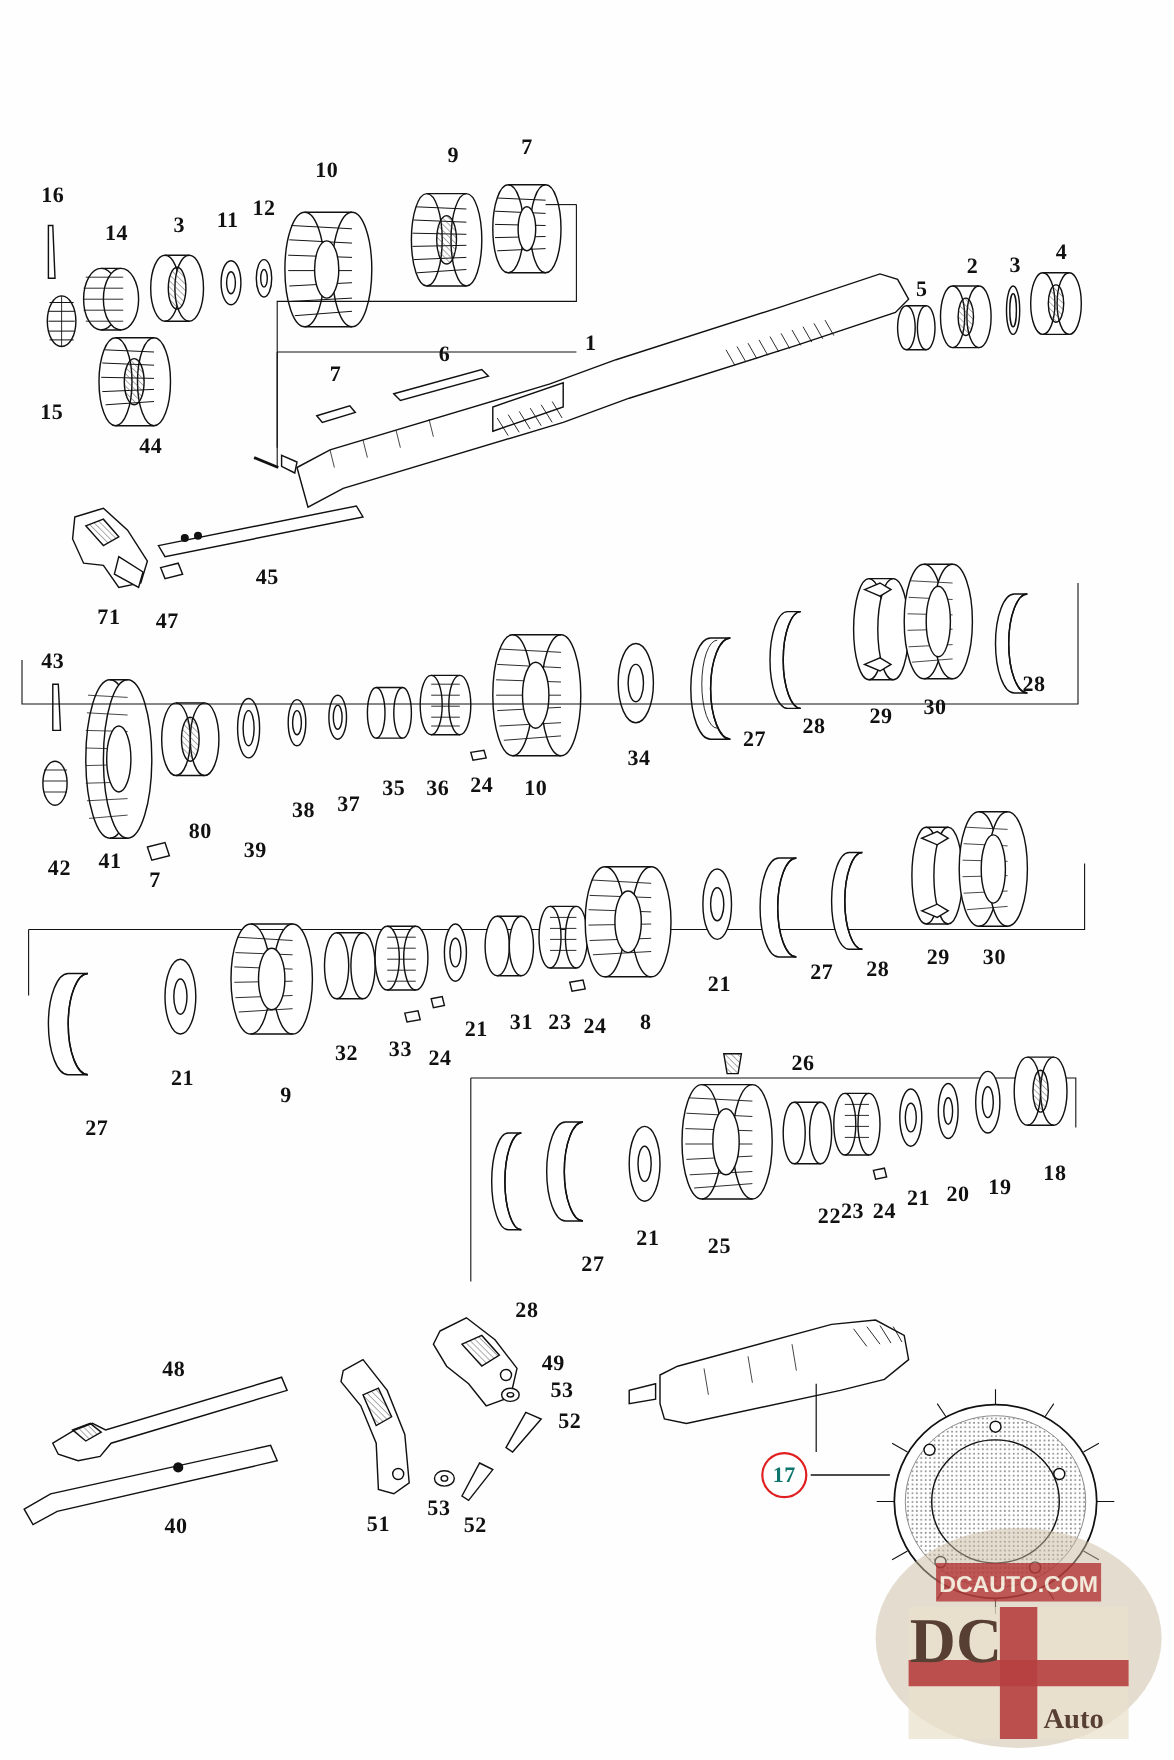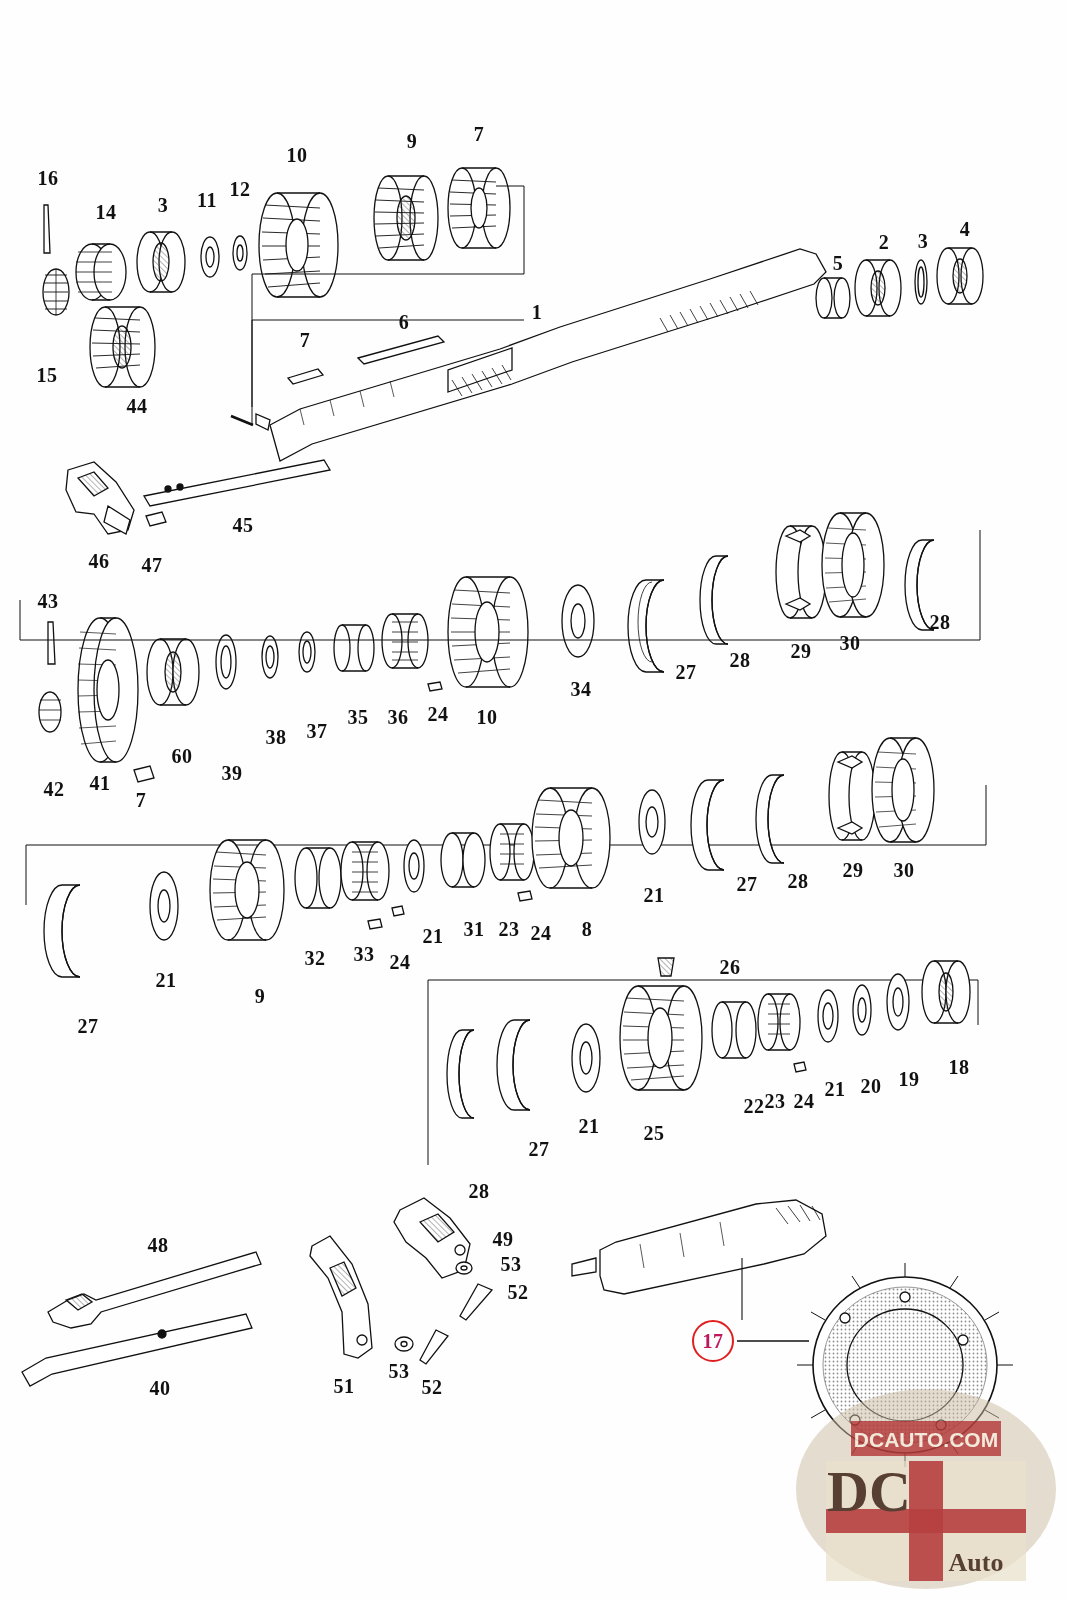--- a/index.html
+++ b/index.html
@@ -29,21 +29,21 @@
     font-family: "Liberation Serif", serif;
     font-size: 20px;
     font-weight: bold;
     color: #111;
     letter-spacing: 0.5px;
     white-space: nowrap;
     transform: translate(-50%, -50%);
     line-height: 1;
   }
   .callout.highlight {
-    color: #be185d;
+    color: #0f766e;
   }
   .highlight-ring {
     position: absolute;
     border: 2.5px solid #e02020;
     border-radius: 50%;
     width: 42px;
     height: 42px;
     transform: translate(-50%, -50%);
     box-sizing: border-box;
   }
@@ -459,28 +459,28 @@
       <div class="callout" style="left: 479px; top: 134px;">7</div>
       <div class="callout" style="left: 47px; top: 340px; margin-top: 35px;">15</div>
       <div class="callout" style="left: 137px; top: 406px;">44</div>
       <div class="callout" style="left: 838px; top: 263px;">5</div>
       <div class="callout" style="left: 884px; top: 242px;">2</div>
       <div class="callout" style="left: 923px; top: 241px;">3</div>
       <div class="callout" style="left: 965px; top: 229px;">4</div>
       <div class="callout" style="left: 305px; top: 340px;">7</div>
       <div class="callout" style="left: 404px; top: 322px;">6</div>
       <div class="callout" style="left: 537px; top: 312px;">1</div>
-      <div class="callout" style="left: 99px; top: 561px;">46</div>
+      <div class="callout" style="left: 99px; top: 561px;">71</div>
       <div class="callout" style="left: 152px; top: 565px;">47</div>
       <div class="callout" style="left: 243px; top: 525px;">45</div>
       <div class="callout" style="left: 48px; top: 601px;">43</div>
       <div class="callout" style="left: 54px; top: 789px;">42</div>
       <div class="callout" style="left: 100px; top: 783px;">41</div>
       <div class="callout" style="left: 141px; top: 800px;">7</div>
-      <div class="callout" style="left: 182px; top: 756px;">60</div>
+      <div class="callout" style="left: 182px; top: 756px;">80</div>
       <div class="callout" style="left: 232px; top: 741px; margin-top: 32px;">39</div>
       <div class="callout" style="left: 276px; top: 737px;">38</div>
       <div class="callout" style="left: 317px; top: 731px;">37</div>
       <div class="callout" style="left: 358px; top: 717px;">35</div>
       <div class="callout" style="left: 398px; top: 717px;">36</div>
       <div class="callout" style="left: 438px; top: 714px;">24</div>
       <div class="callout" style="left: 487px; top: 717px;">10</div>
       <div class="callout" style="left: 581px; top: 689px; font-family: Liberation Serif, serif;">34</div>
       <div class="callout" style="left: 686px; top: 672px;">27</div>
       <div class="callout" style="left: 740px; top: 660px;">28</div>

